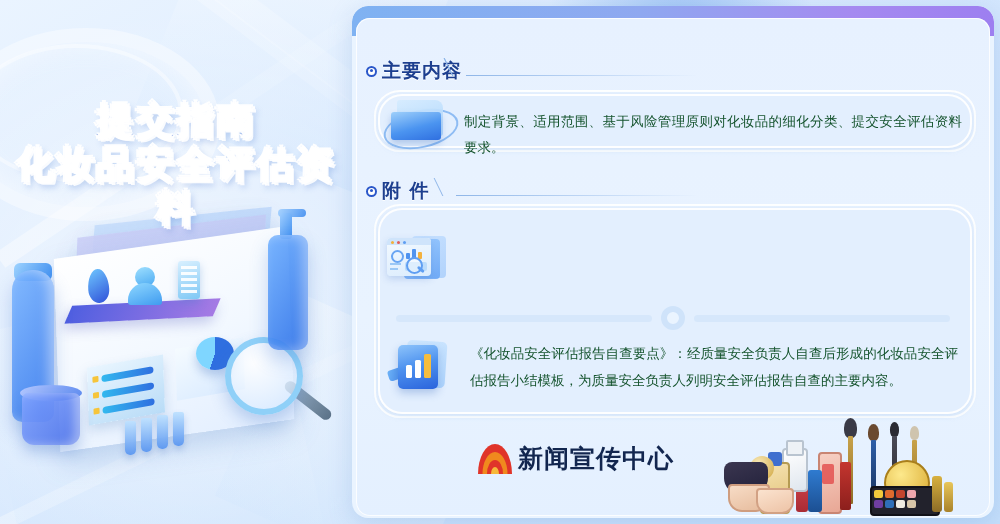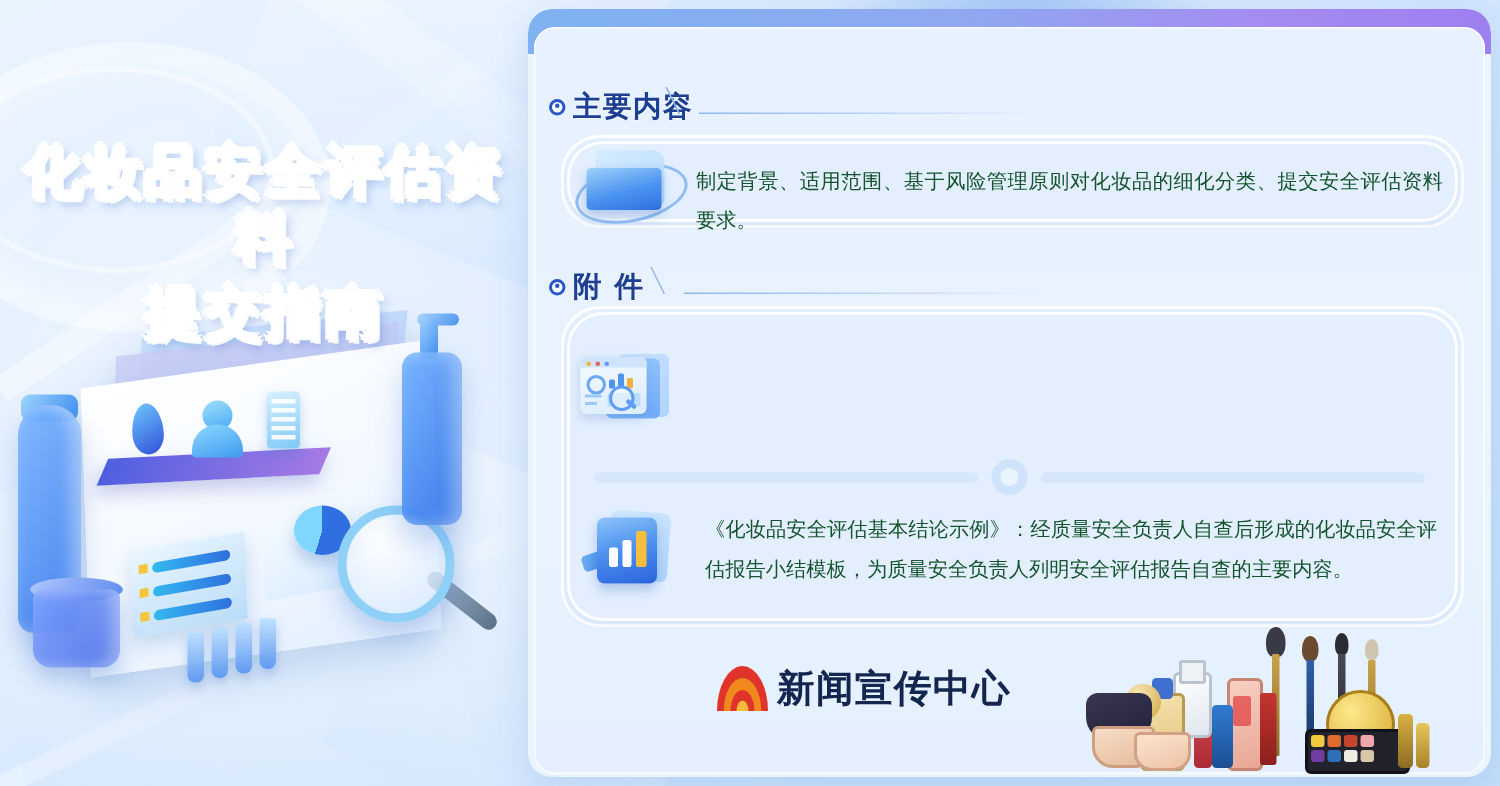--- a/index.html
+++ b/index.html
@@ -210,22 +210,22 @@
     <div class="band b3"></div>
     <div class="band b4"></div>
     <div class="poly p1"></div>
     <div class="poly p2"></div>
     <div class="poly p3"></div>
     <div class="lens"></div>
     <div class="lens2"></div>
   </div>
 
   <div class="title-wrap">
+    <div class="title-line l2">提交指南</div>
     <div class="title-line l1">化妆品安全评估资料</div>
-    <div class="title-line l2">提交指南</div>
   </div>
 
   <div class="illo">
     <div class="sheet s3"></div>
     <div class="sheet s2"></div>
     <div class="sheet"></div>
 
     <div class="bar3d"></div>
     <div class="pin"></div>
     <div class="person-h"></div>
@@ -332,21 +332,21 @@
     <div class="cicon" style="left:38px;top:334px;">
       <div class="pgb"></div>
       <div class="clip"></div>
       <div class="pgf"></div>
       <span class="bars" style="position:absolute;left:16px;top:14px;width:26px;height:24px;display:block">
         <i style="left:0;bottom:0;width:6px;height:13px;background:#fff"></i>
         <i style="left:9px;bottom:0;width:6px;height:18px;background:#fff"></i>
         <i style="left:18px;bottom:0;width:7px;height:24px;background:#f6bd3e"></i>
       </span>
     </div>
-    <div class="body-txt" style="left:118px;top:334px;width:488px;">《化妆品安全评估基本结论示例》：经质量安全负责人自查后形成的化妆品安全评估报告小结模板，为质量安全负责人列明安全评估报告自查的主要内容。</div>
+    <div class="body-txt" style="left:118px;top:334px;width:488px;">《化妆品安全评估报告自查要点》：经质量安全负责人自查后形成的化妆品安全评估报告小结模板，为质量安全负责人列明安全评估报告自查的主要内容。</div>
 
     <div class="logo" style="left:124px;top:436px;">
       <span class="arc">
         <b style="width:34px;height:30px;background:#e0342a"></b>
         <b style="width:25px;height:22px;background:#f08a1e"></b>
         <b style="width:16px;height:14px;background:#e0342a"></b>
         <b style="width:8px;height:7px;background:#f6b93b"></b>
       </span>
       <span class="cn">新闻宣传中心</span>
     </div>

